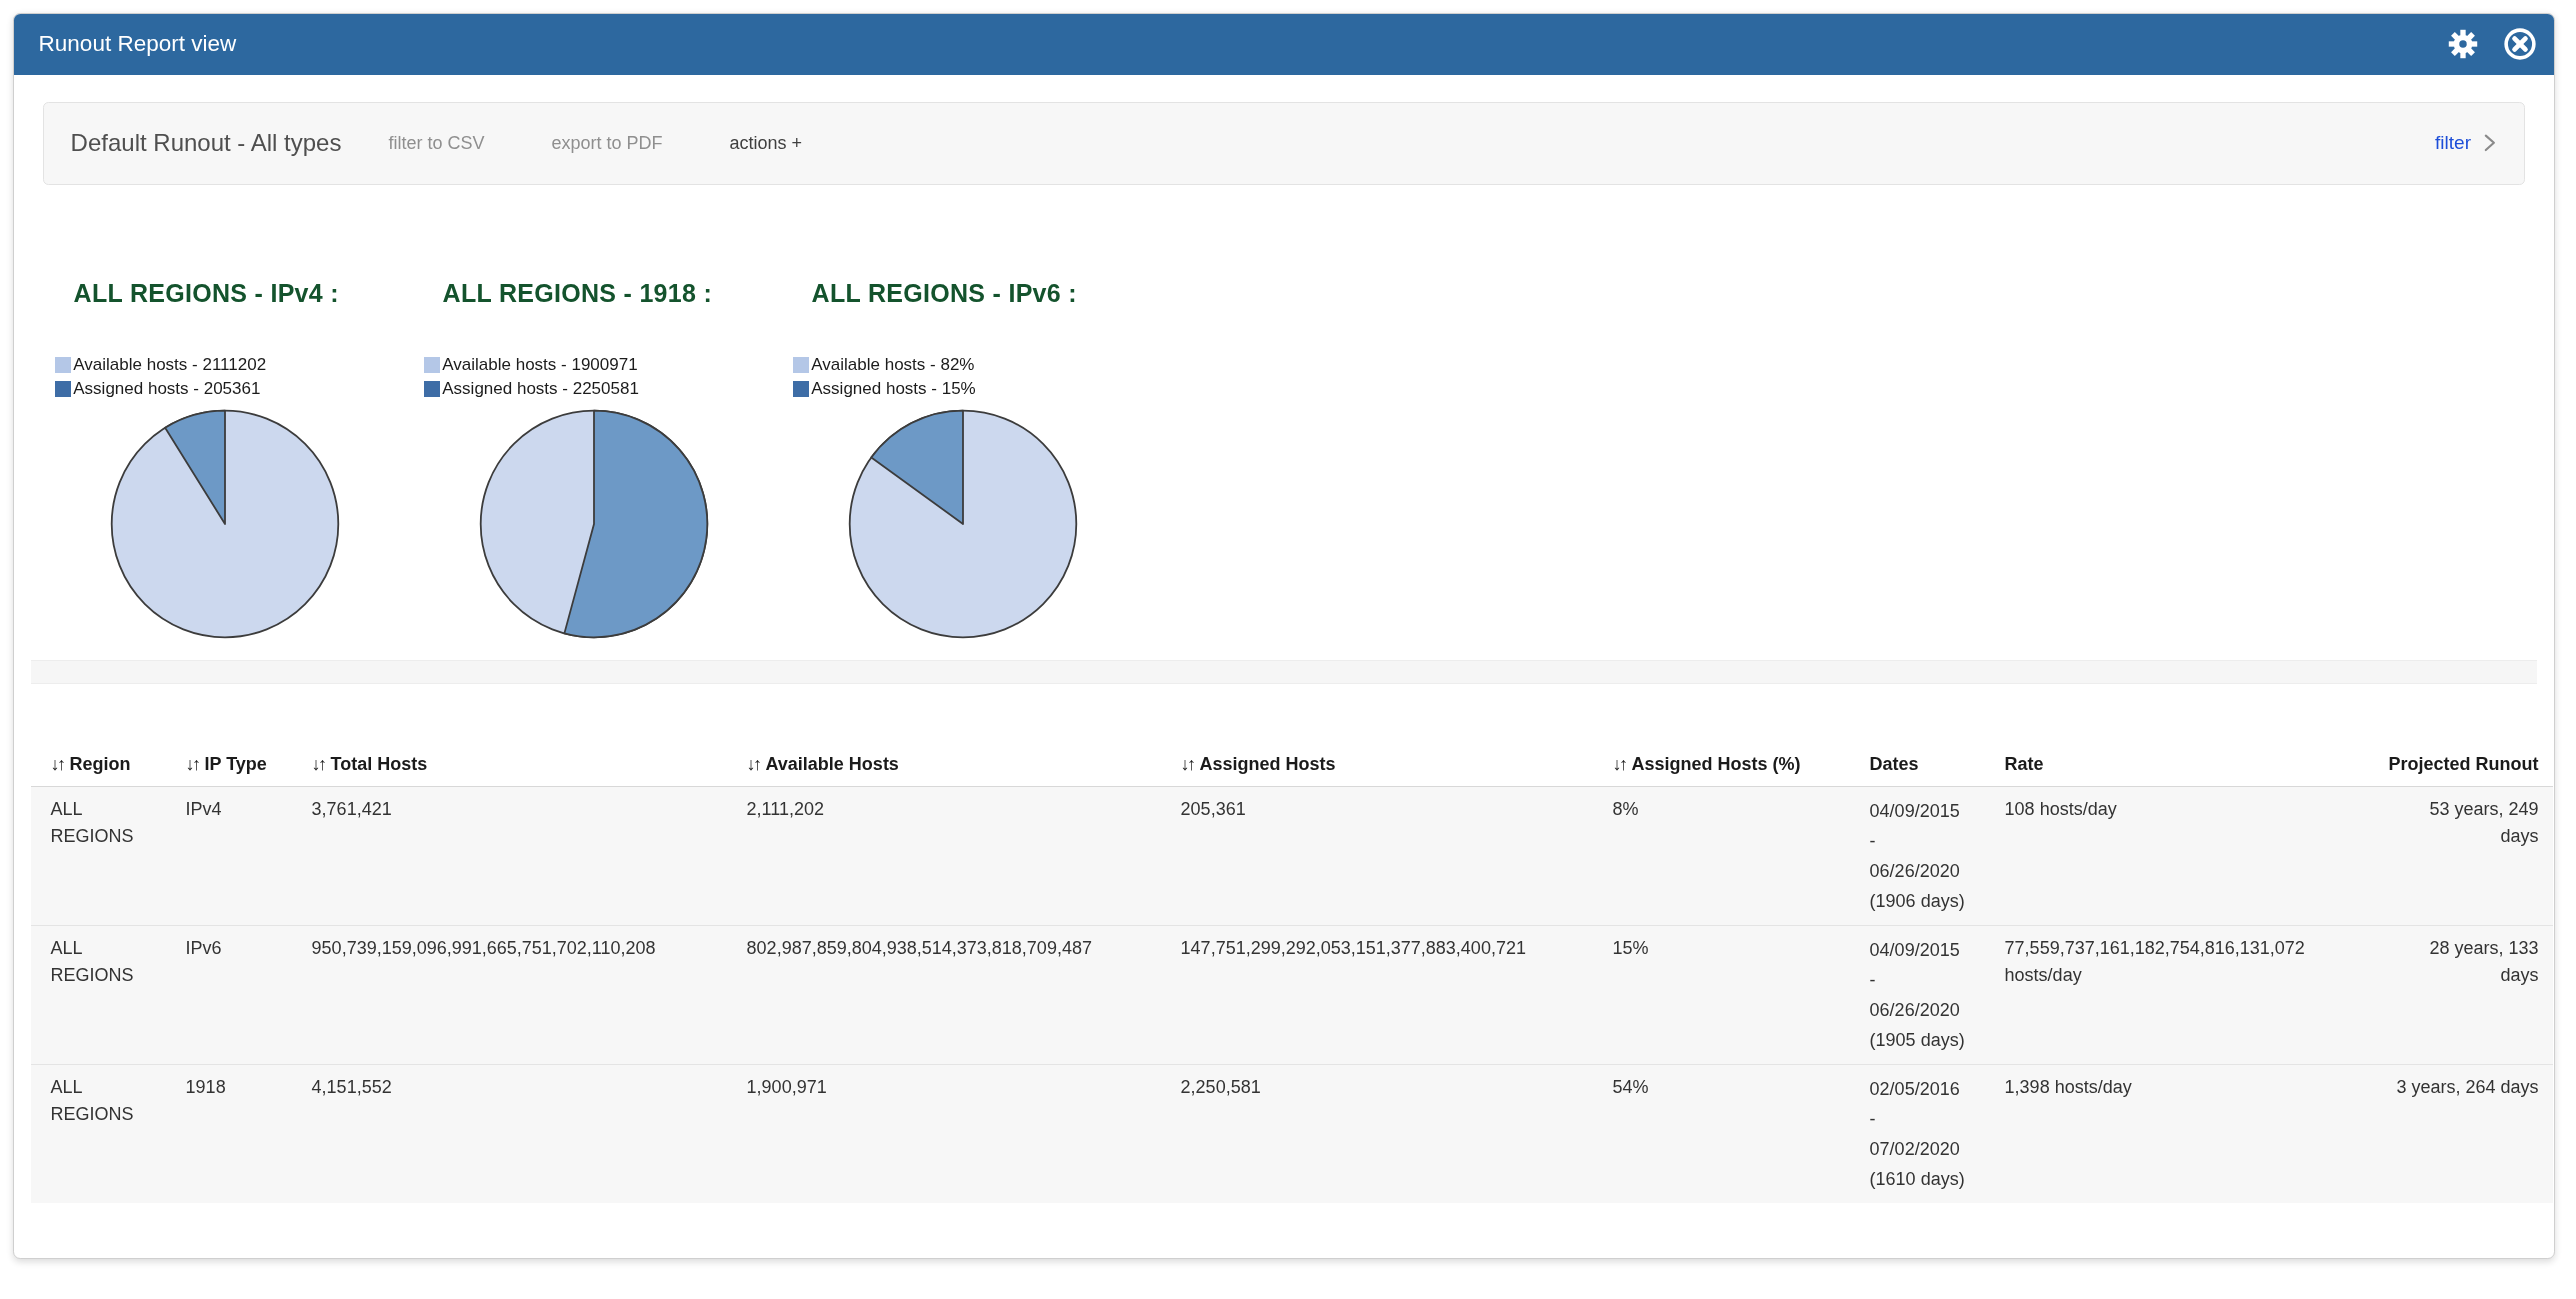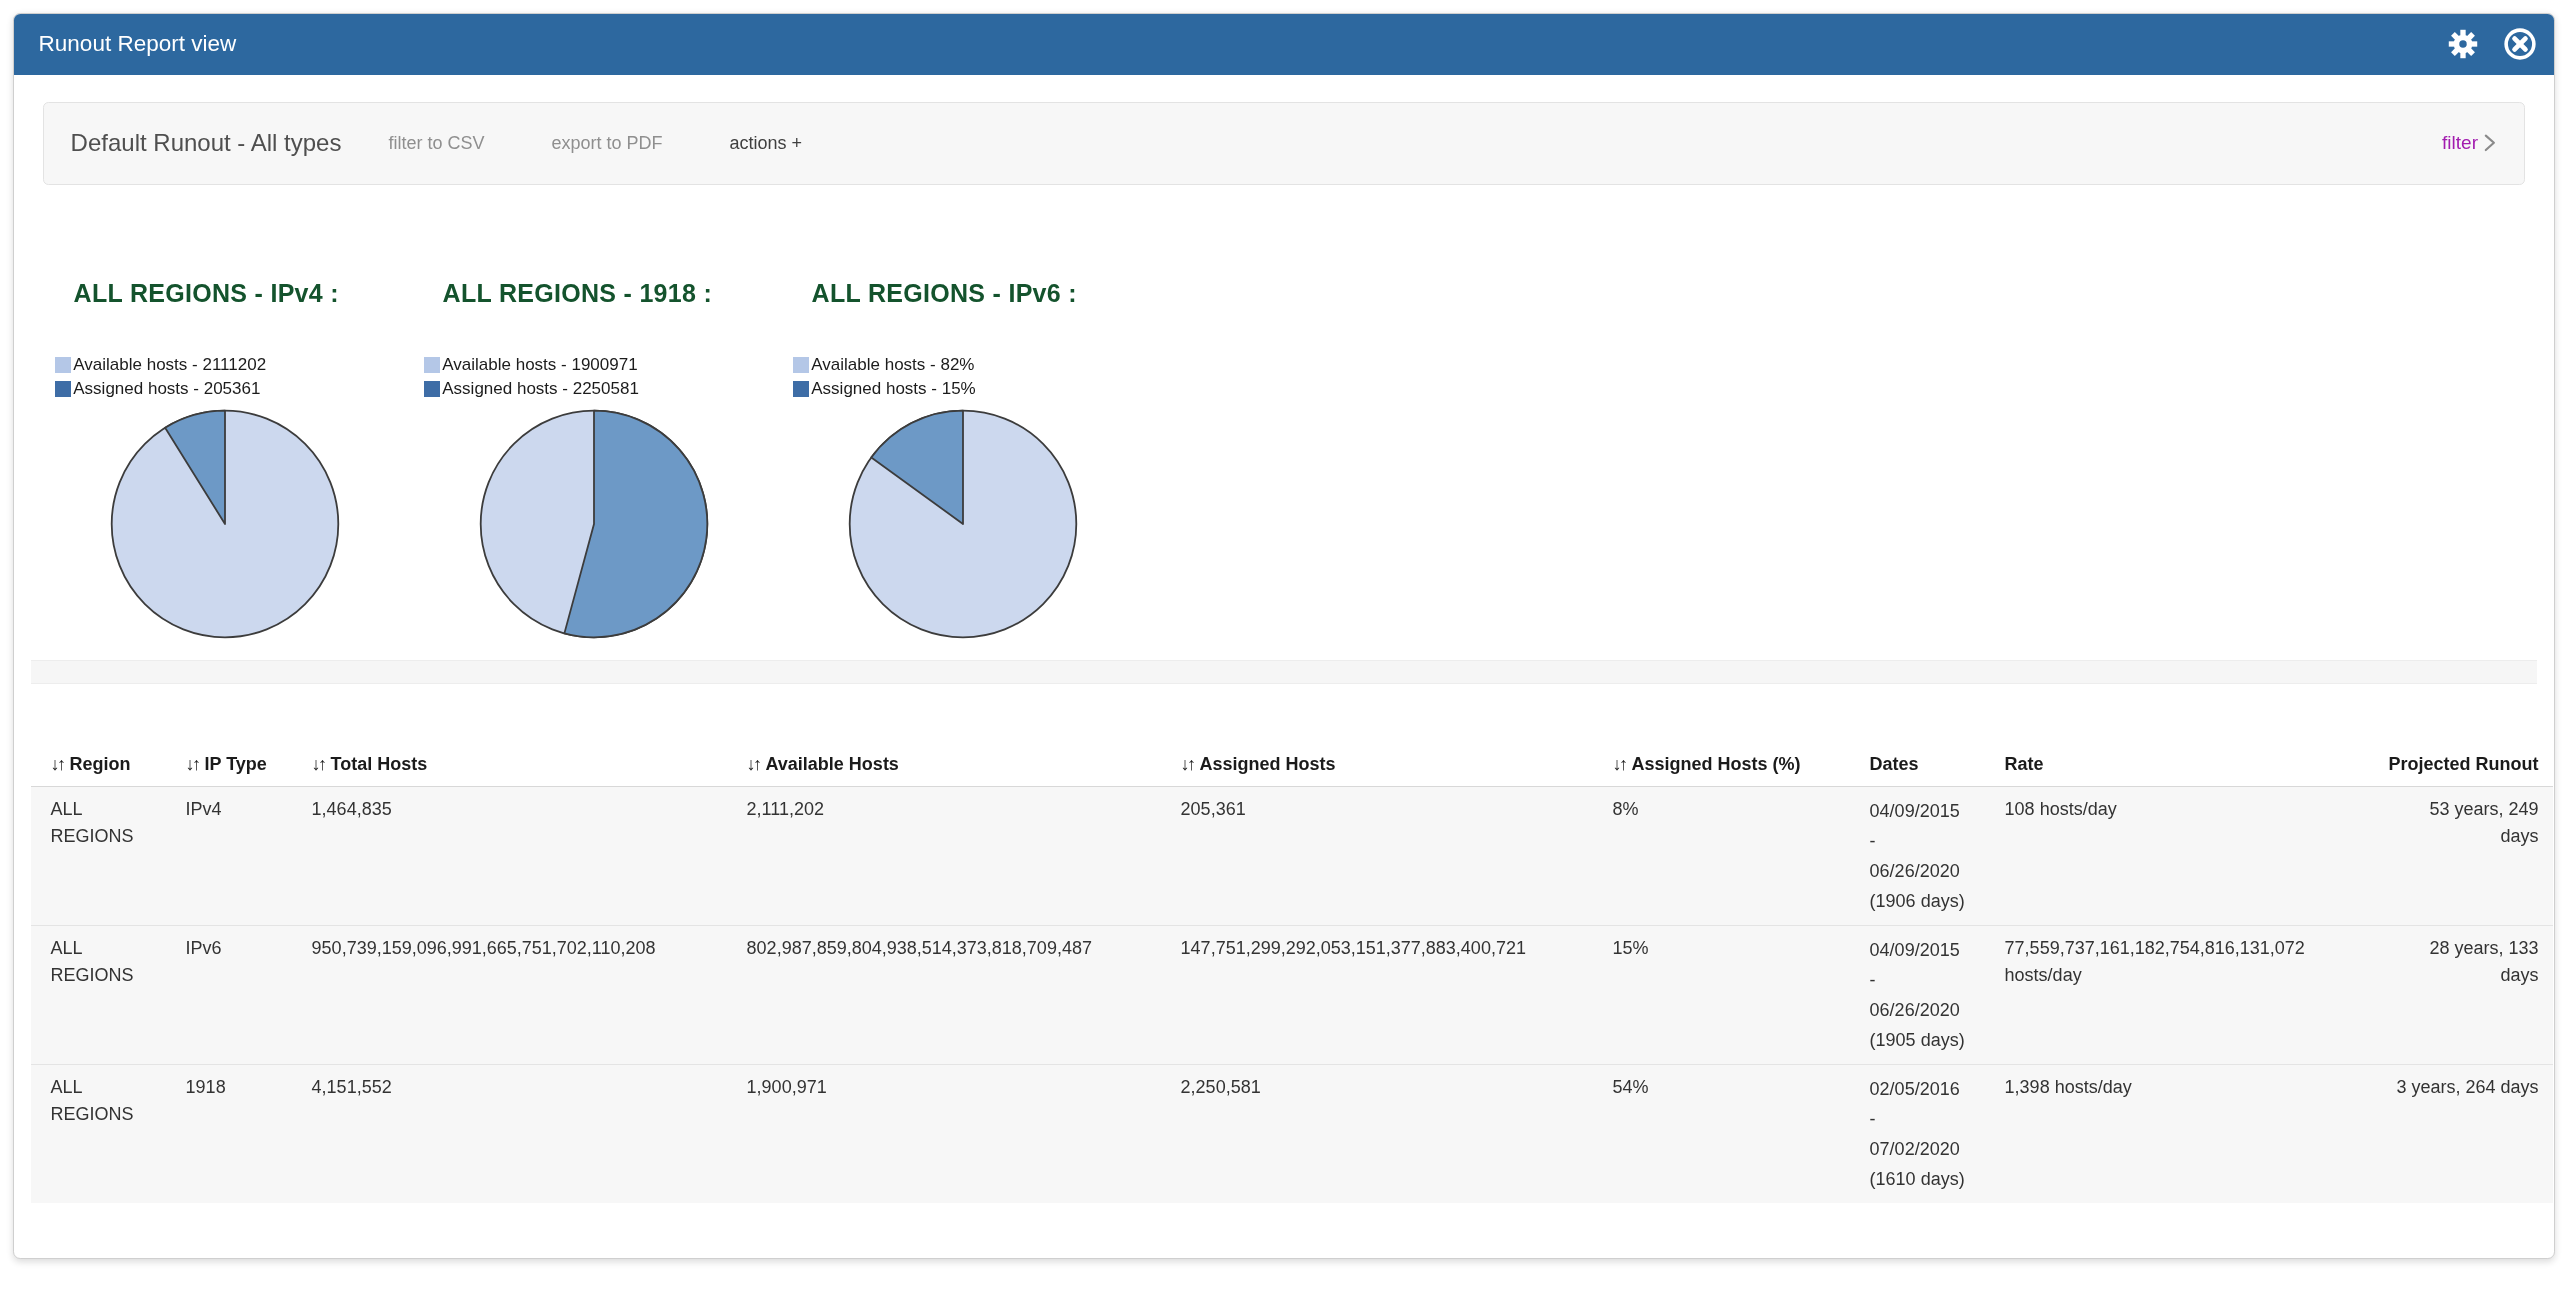--- a/index.html
+++ b/index.html
@@ -33,22 +33,22 @@
     background: #f7f7f7;
     border: 0.9px solid #e3e3e3;
     border-radius: 5.4px;
     display: flex; align-items: center;
     padding: 4px 27px;
   }
   .report-title { font-size: 24px; color: #4f4f4f; }
   .tool-link { font-size: 18px; color: #8f8f8f; margin-left: 47px; cursor: pointer; }
   .tool-link.pdf, .tool-actions { margin-left: 67px; }
   .tool-actions { font-size: 18px; color: #3f3f3f; cursor: pointer; }
-  .tool-filter { margin-left: auto; display: flex; align-items: center; gap: 6px;
-                 font-size: 19px; color: #a21caf; cursor: pointer; }
+  .tool-filter { margin-left: auto; display: flex; align-items: center; gap: 13px;
+                 font-size: 19px; color: #1d4ed8; cursor: pointer; }
 
   
   .charts { display: flex; padding: 94px 0 0 41px; }
   .chart-block { width: 369px; }
   .chart-title { font-size: 25px; font-weight: 700; color: #14532d; margin-left: 19px; letter-spacing: 0.3px; }
   .legend { margin-top: 45px; }
   .legend-item { display: flex; align-items: center; height: 24px; }
   .swatch { width: 16px; height: 16px; margin-right: 2.7px; flex: 0 0 auto; }
   .legend-label { font-size: 17px; color: #1c1c1c; white-space: nowrap; }
   svg.pie { display: block; width: 232px; height: 232px; margin: 7.2px 0 0 54px; }
@@ -213,21 +213,21 @@
           <th><span class="sort-icon">↓↑</span><span>Assigned Hosts (%)</span></th>
           <th><span>Dates</span></th>
           <th><span>Rate</span></th>
           <th class="right"><span>Projected Runout</span></th>
         </tr>
     </thead>
     <tbody id="table-body">
   <tr>
     <td>ALL REGIONS</td>
     <td>IPv4</td>
-    <td class="num">1,464,835</td>
+    <td class="num">3,761,421</td>
     <td class="num">2,111,202</td>
     <td class="num">205,361</td>
     <td>8%</td>
     <td>
             <div class="date-line">04/09/2015</div>
             <div class="date-line">-</div>
             <div class="date-line">06/26/2020</div>
             <div class="date-line">(1906 days)</div>
           </td>
     <td>108 hosts/day</td>

